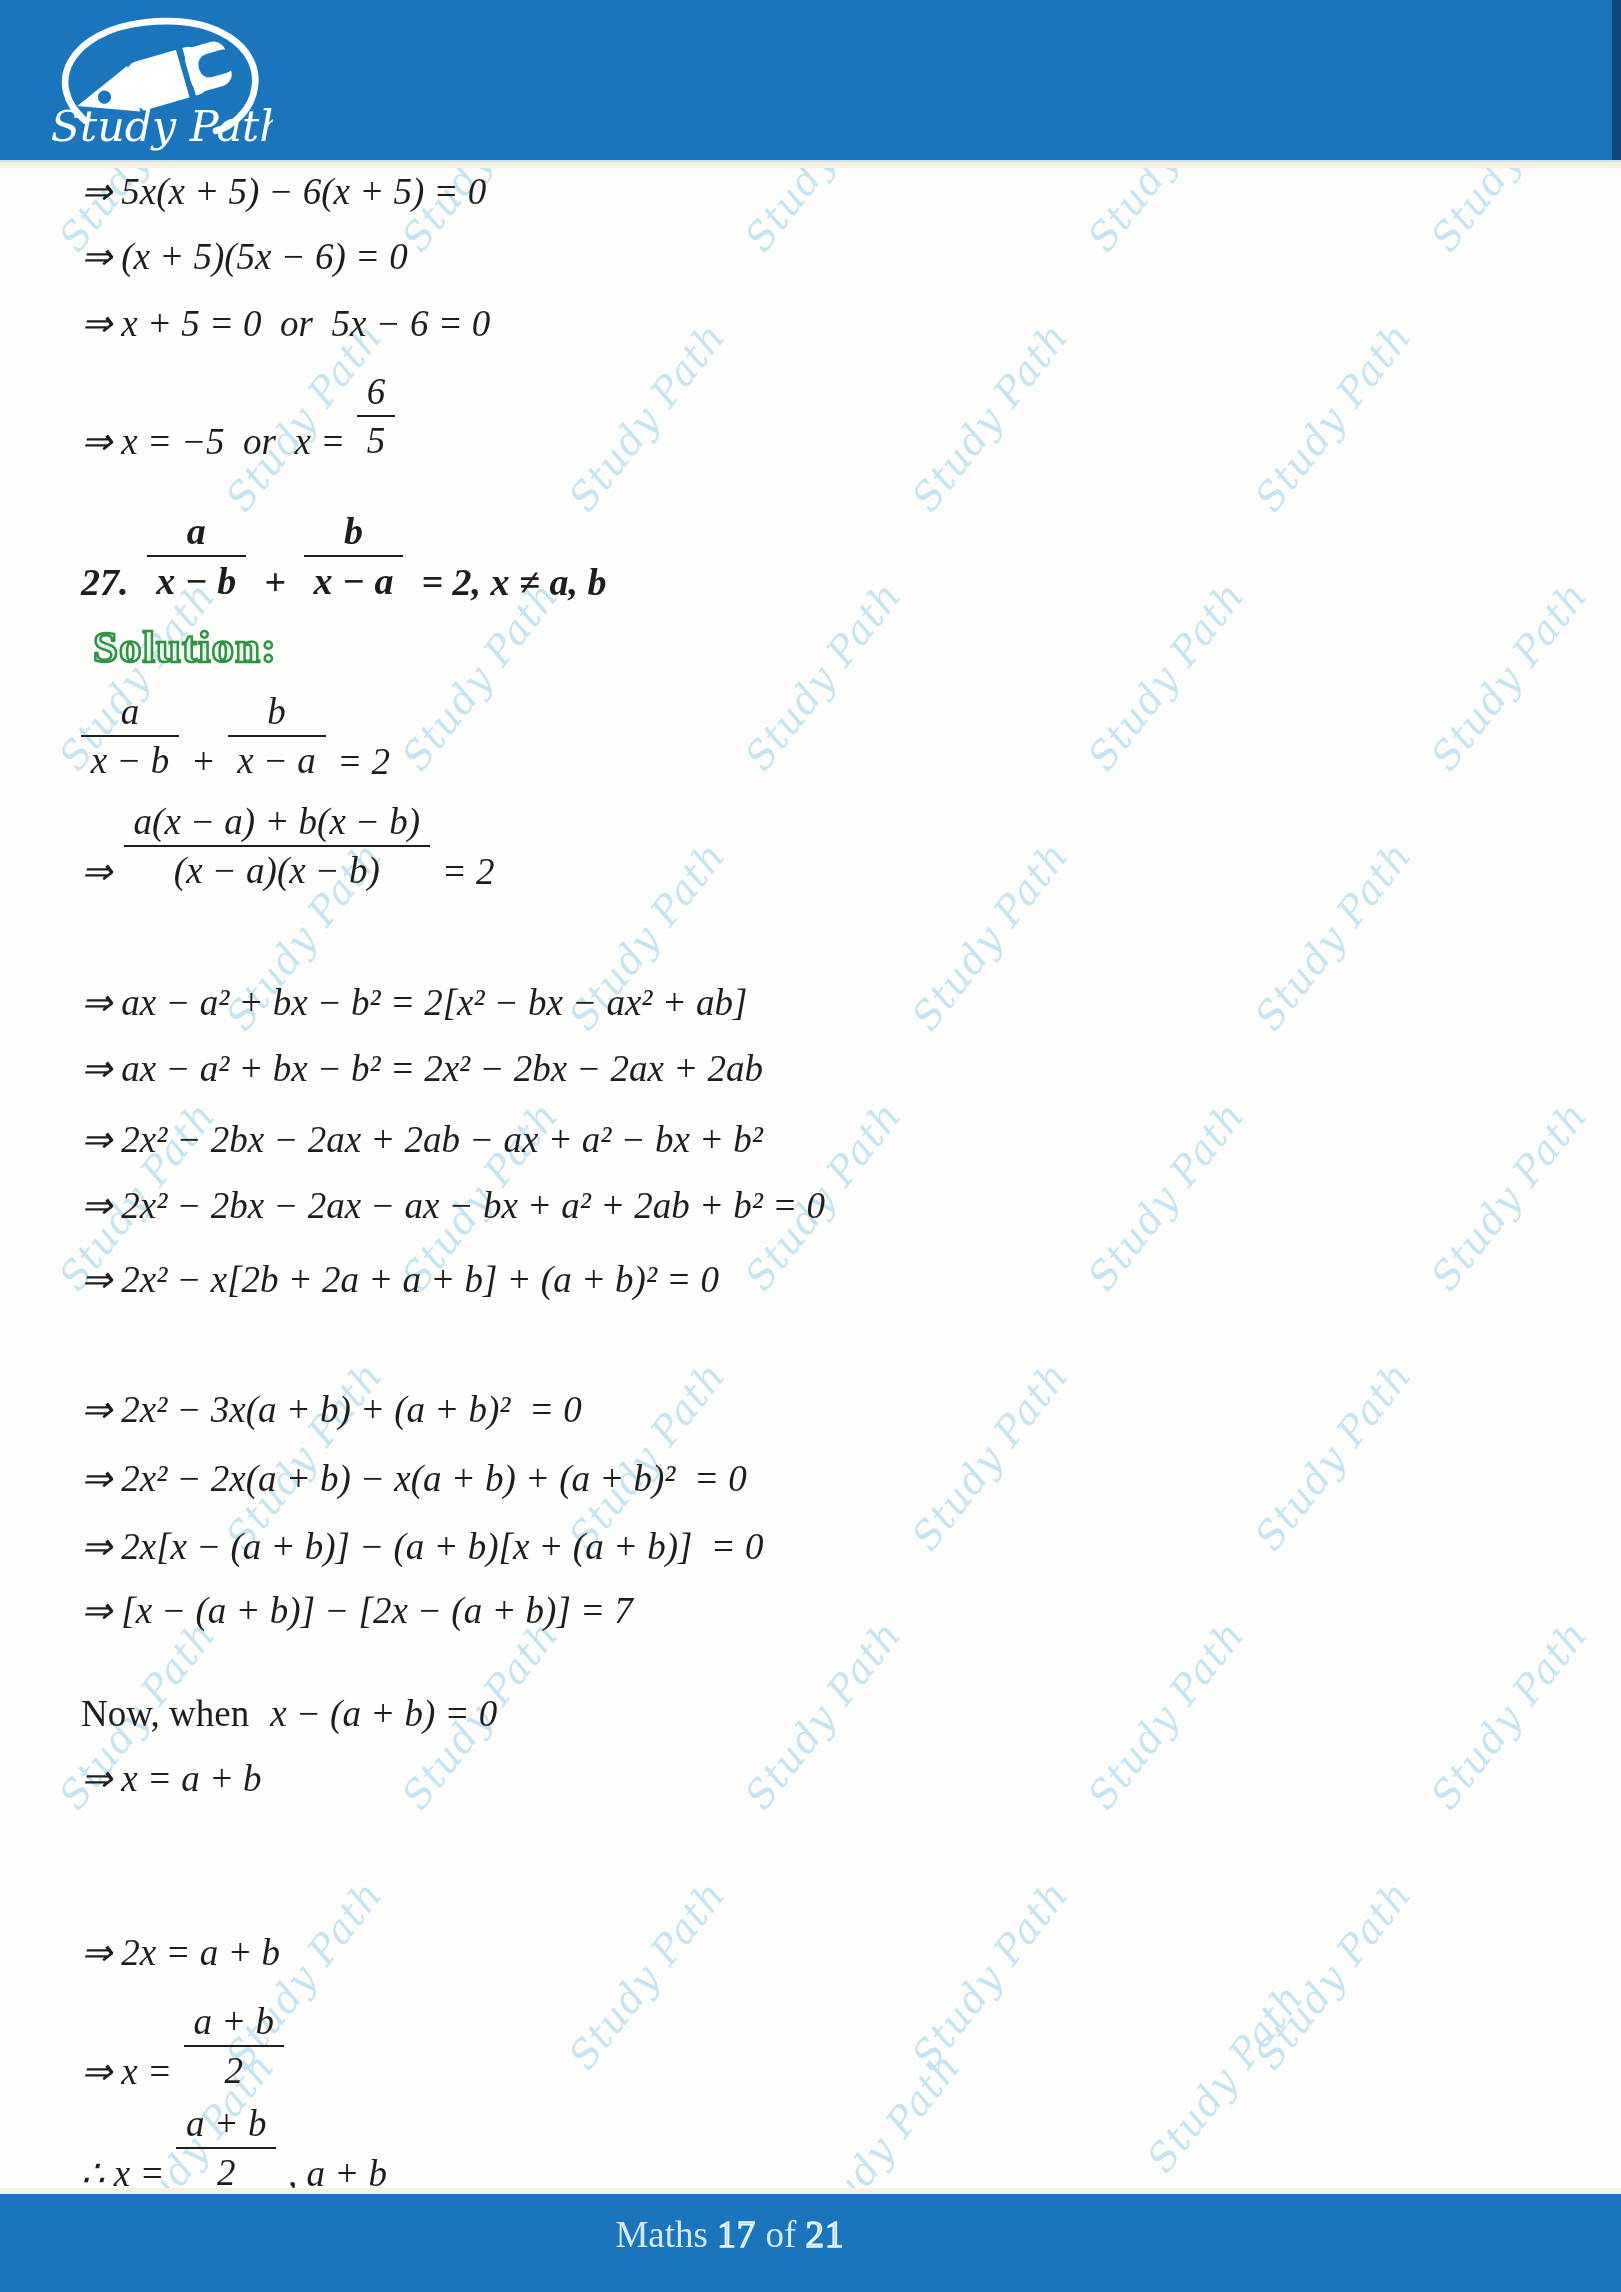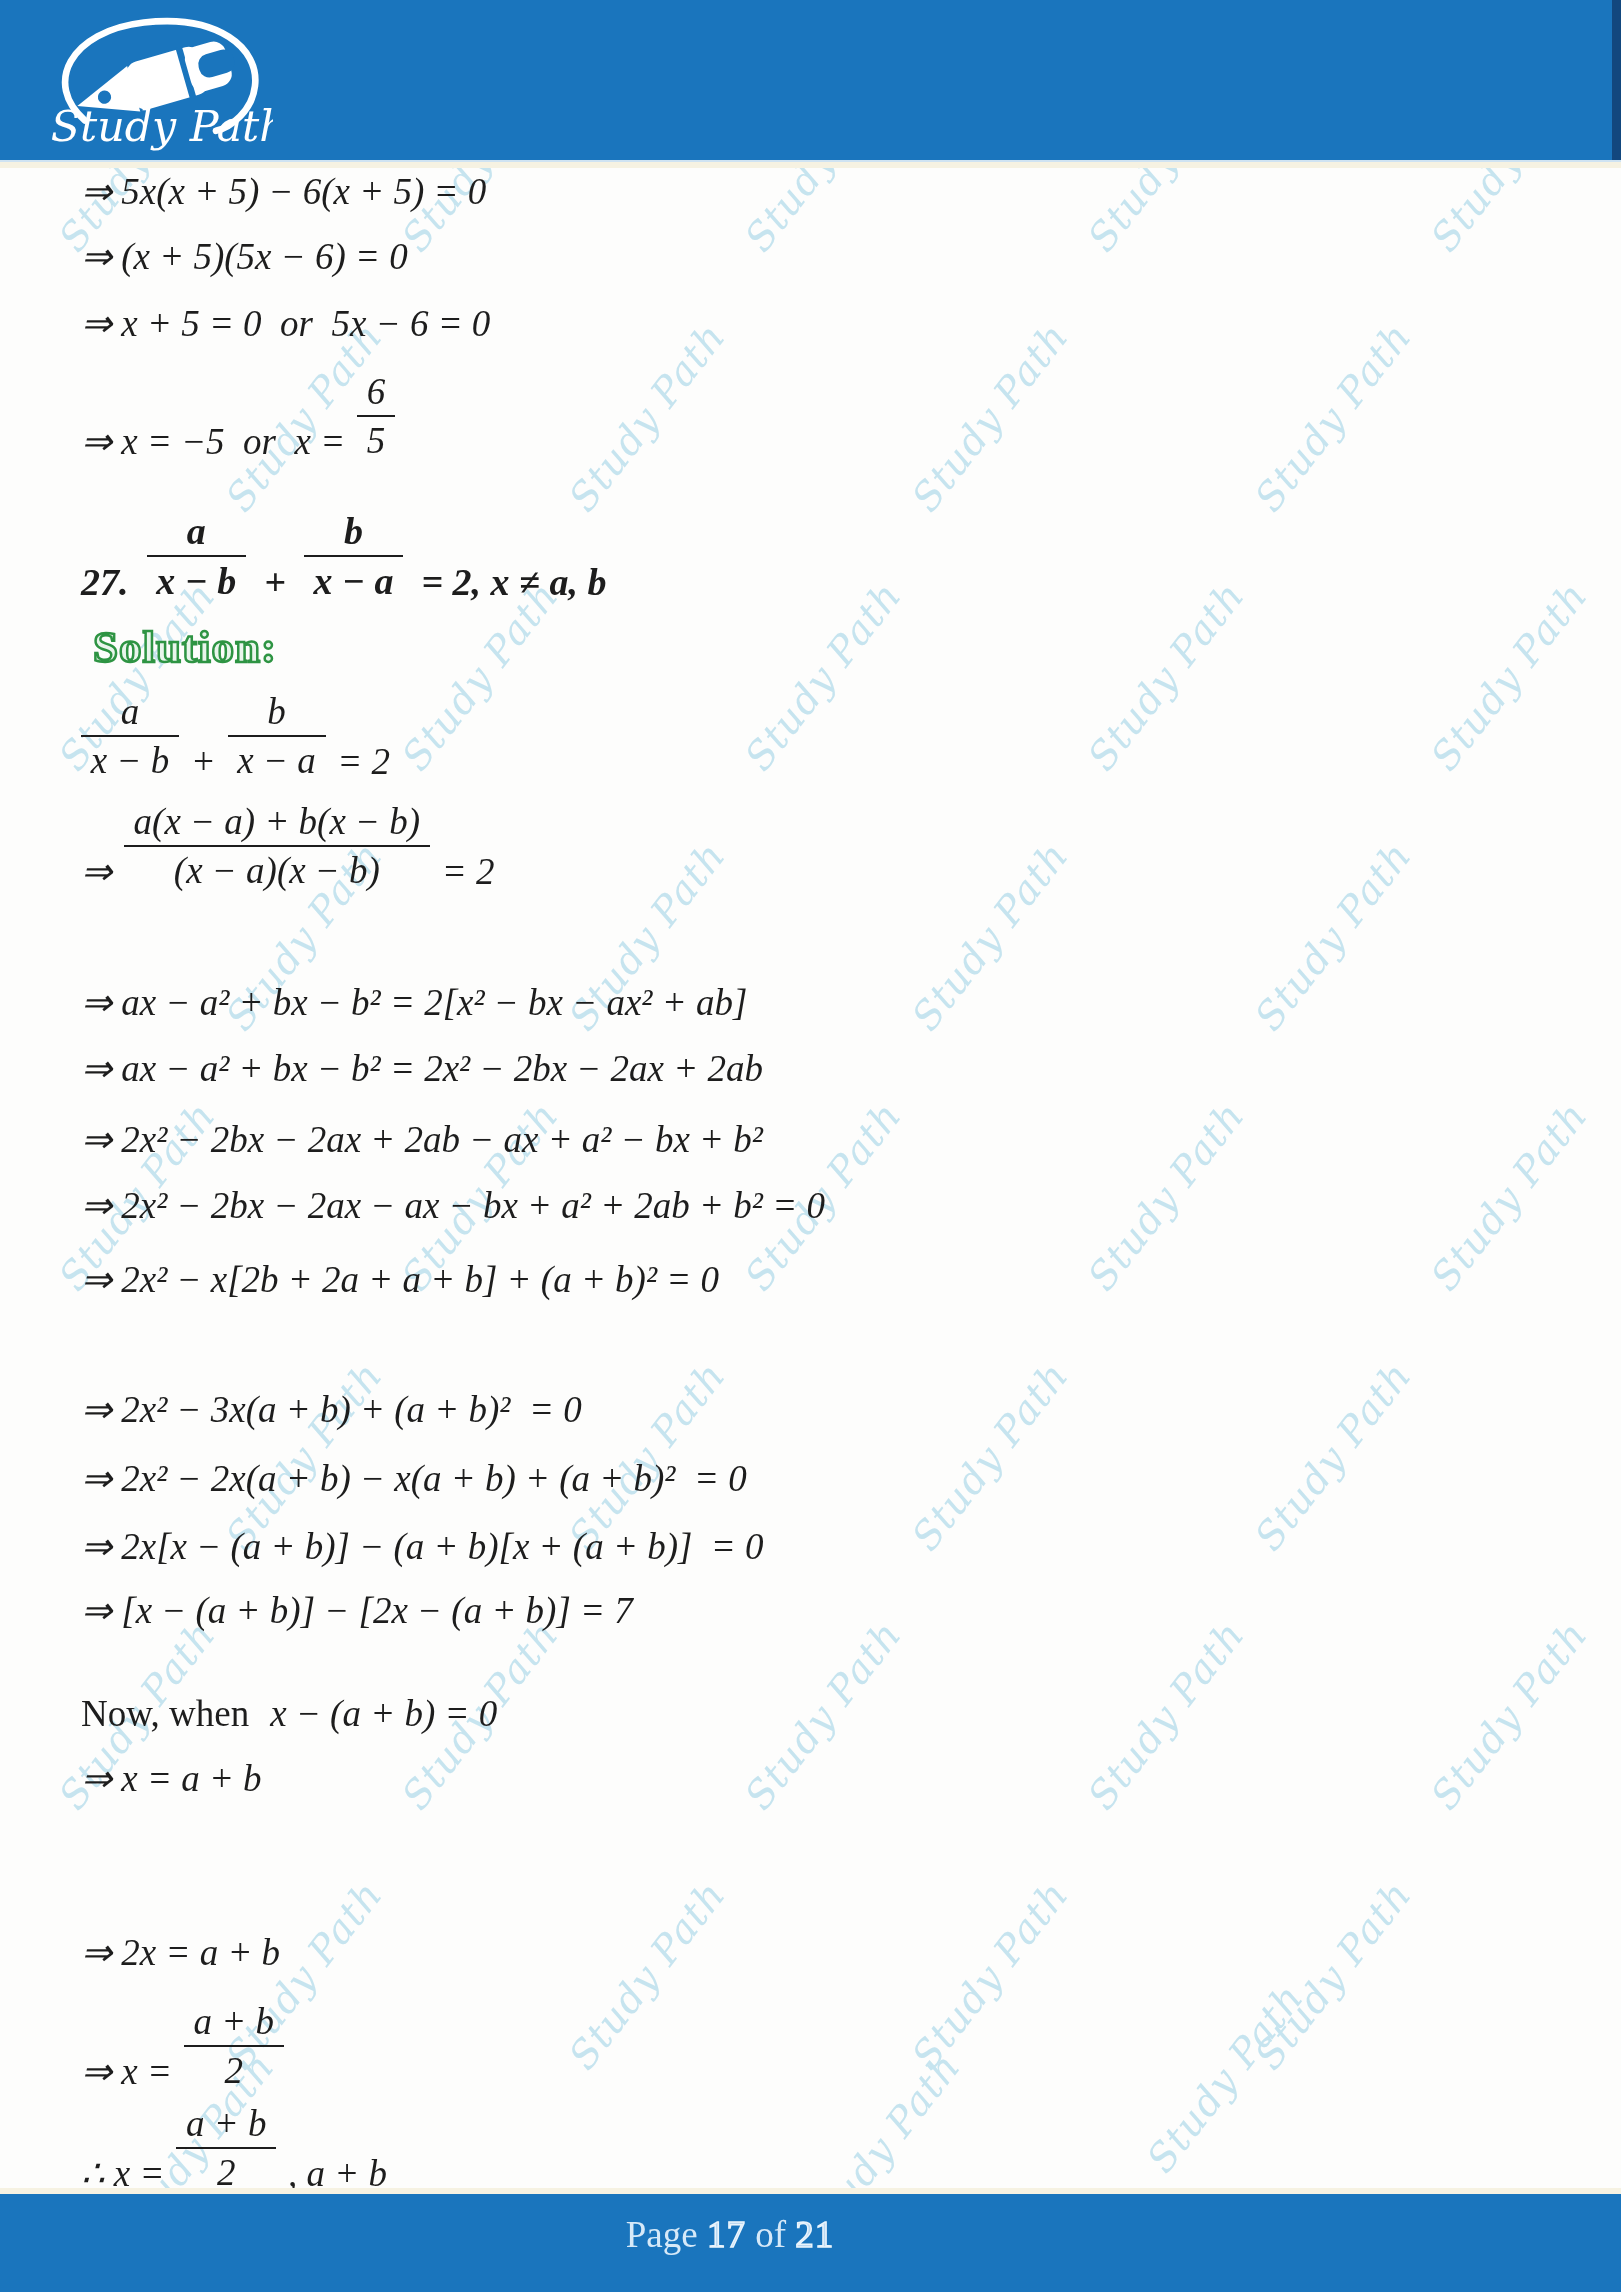--- a/index.html
+++ b/index.html
@@ -181,17 +181,17 @@
     <span class="frac">
       <span class="num">a + b</span>
       <span class="den">2</span>
     </span>
     <span>, a + b</span>
   </div>
 
   <div class="footer-rule"></div>
   <div class="band footer"></div>
   <div class="footer-text">
-    <span>Page </span><span class="pg-num">17</span><span> of </span><span class="pg-num">21</span>
+    <span>Maths </span><span class="pg-num">17</span><span> of </span><span class="pg-num">21</span>
   </div>
 
 </div>
 
 
 </body></html>

